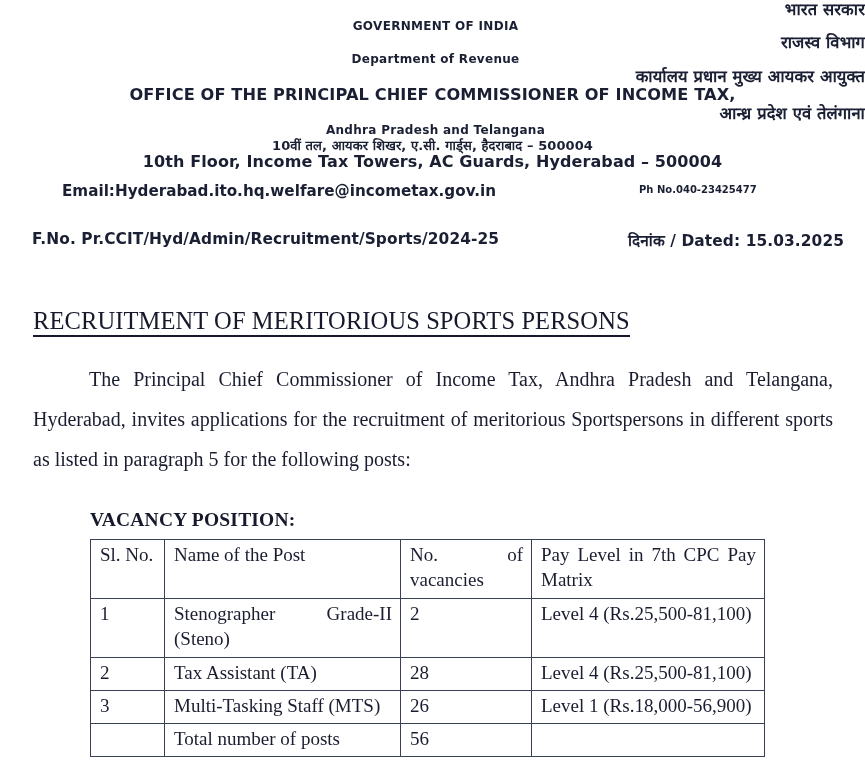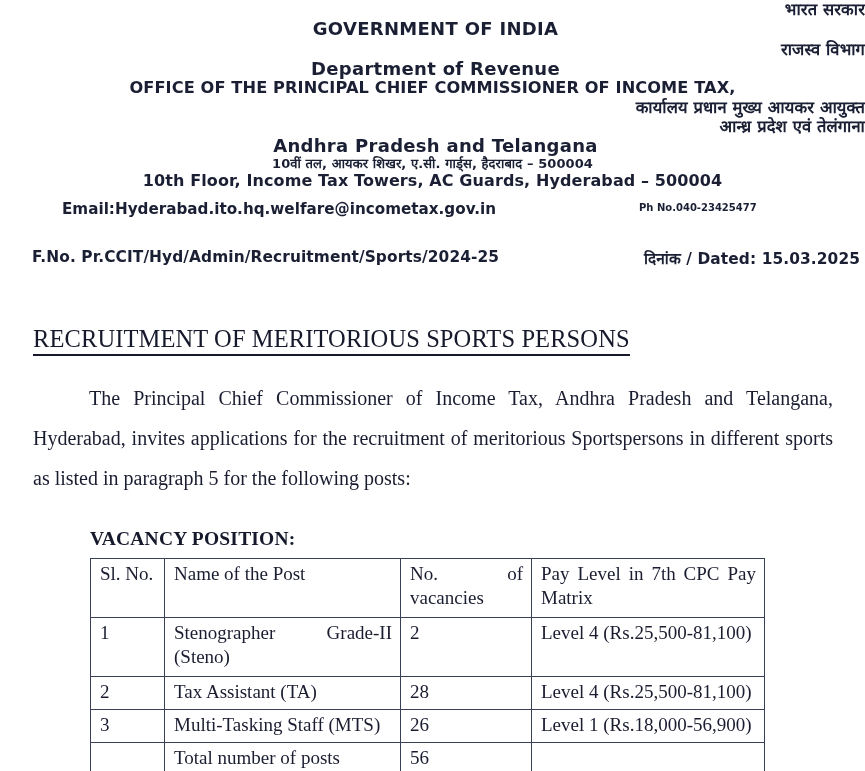--- a/index.html
+++ b/index.html
@@ -31,21 +31,21 @@
     font-weight: bold;
     color: #1a1f33;
   }
   .lh-line {
     display: block;
     line-height: 1.03;
     letter-spacing: 0.1px;
     white-space: nowrap;
   }
   .lh-hi        { font-size: 16.5px; padding-bottom: 2px; text-align: right; }
-  .lh-en        { font-size: 18px; letter-spacing: 0.3px; padding-bottom: 2px; padding-left: 6px; }
+  .lh-en        { font-size: 12px; letter-spacing: 0.3px; padding-bottom: 2px; padding-left: 6px; }
   .lh-office    { font-size: 16.2px; letter-spacing: 0.1px; padding-bottom: 2px; }
   .lh-addr-hi   { font-size: 13px; padding-bottom: 2px; }
   .lh-addr-en   { font-size: 16px; letter-spacing: 0.1px; padding-bottom: 2px; }
 
   
   .contact-row {
     position: relative;
     margin-top: 9px;
     height: 26px;
     font-family: "DejaVu Sans", "Liberation Sans", sans-serif;
@@ -81,21 +81,21 @@
   .fileno-cell {
     position: absolute;
     left: 32px;
     top: 0;
     white-space: nowrap;
     letter-spacing: 0.1px;
     text-align: right;
   }
   .date-cell {
     position: absolute;
-    left: 644px;
+    left: 628px;
     top: 0;
     white-space: nowrap;
     letter-spacing: 0.1px;
   }
 
   
   .doc-title {
     margin: 48px 0 0 33px;
     font-family: "Liberation Serif", "DejaVu Serif", serif;
     font-weight: normal;
@@ -162,22 +162,22 @@
 </head>
 <body>
 
 <div class="page">
 
   <div class="letterhead">
     <span class="lh-line lh-hi">भारत सरकार</span>
     <span class="lh-line lh-en">GOVERNMENT OF INDIA</span>
     <span class="lh-line lh-hi">राजस्व विभाग</span>
     <span class="lh-line lh-en">Department of Revenue</span>
+    <span class="lh-line lh-hi">कार्यालय प्रधान मुख्य आयकर आयुक्त</span>
     <span class="lh-line lh-office">OFFICE OF THE PRINCIPAL CHIEF COMMISSIONER OF INCOME TAX,</span>
-    <span class="lh-line lh-hi">कार्यालय प्रधान मुख्य आयकर आयुक्त</span>
     <span class="lh-line lh-hi">आन्ध्र प्रदेश एवं तेलंगाना</span>
     <span class="lh-line lh-en">Andhra Pradesh and Telangana</span>
     <span class="lh-line lh-addr-hi">10वीं तल, आयकर शिखर, ए.सी. गार्ड्स, हैदराबाद – 500004</span>
     <span class="lh-line lh-addr-en">10th Floor, Income Tax Towers, AC Guards, Hyderabad – 500004</span>
   </div>
 
   <div class="contact-row">
     <span class="email-cell">Email:Hyderabad.ito.hq.welfare@incometax.gov.in</span>
     <span class="phone-cell">Ph No.040-23425477</span>
   </div>

